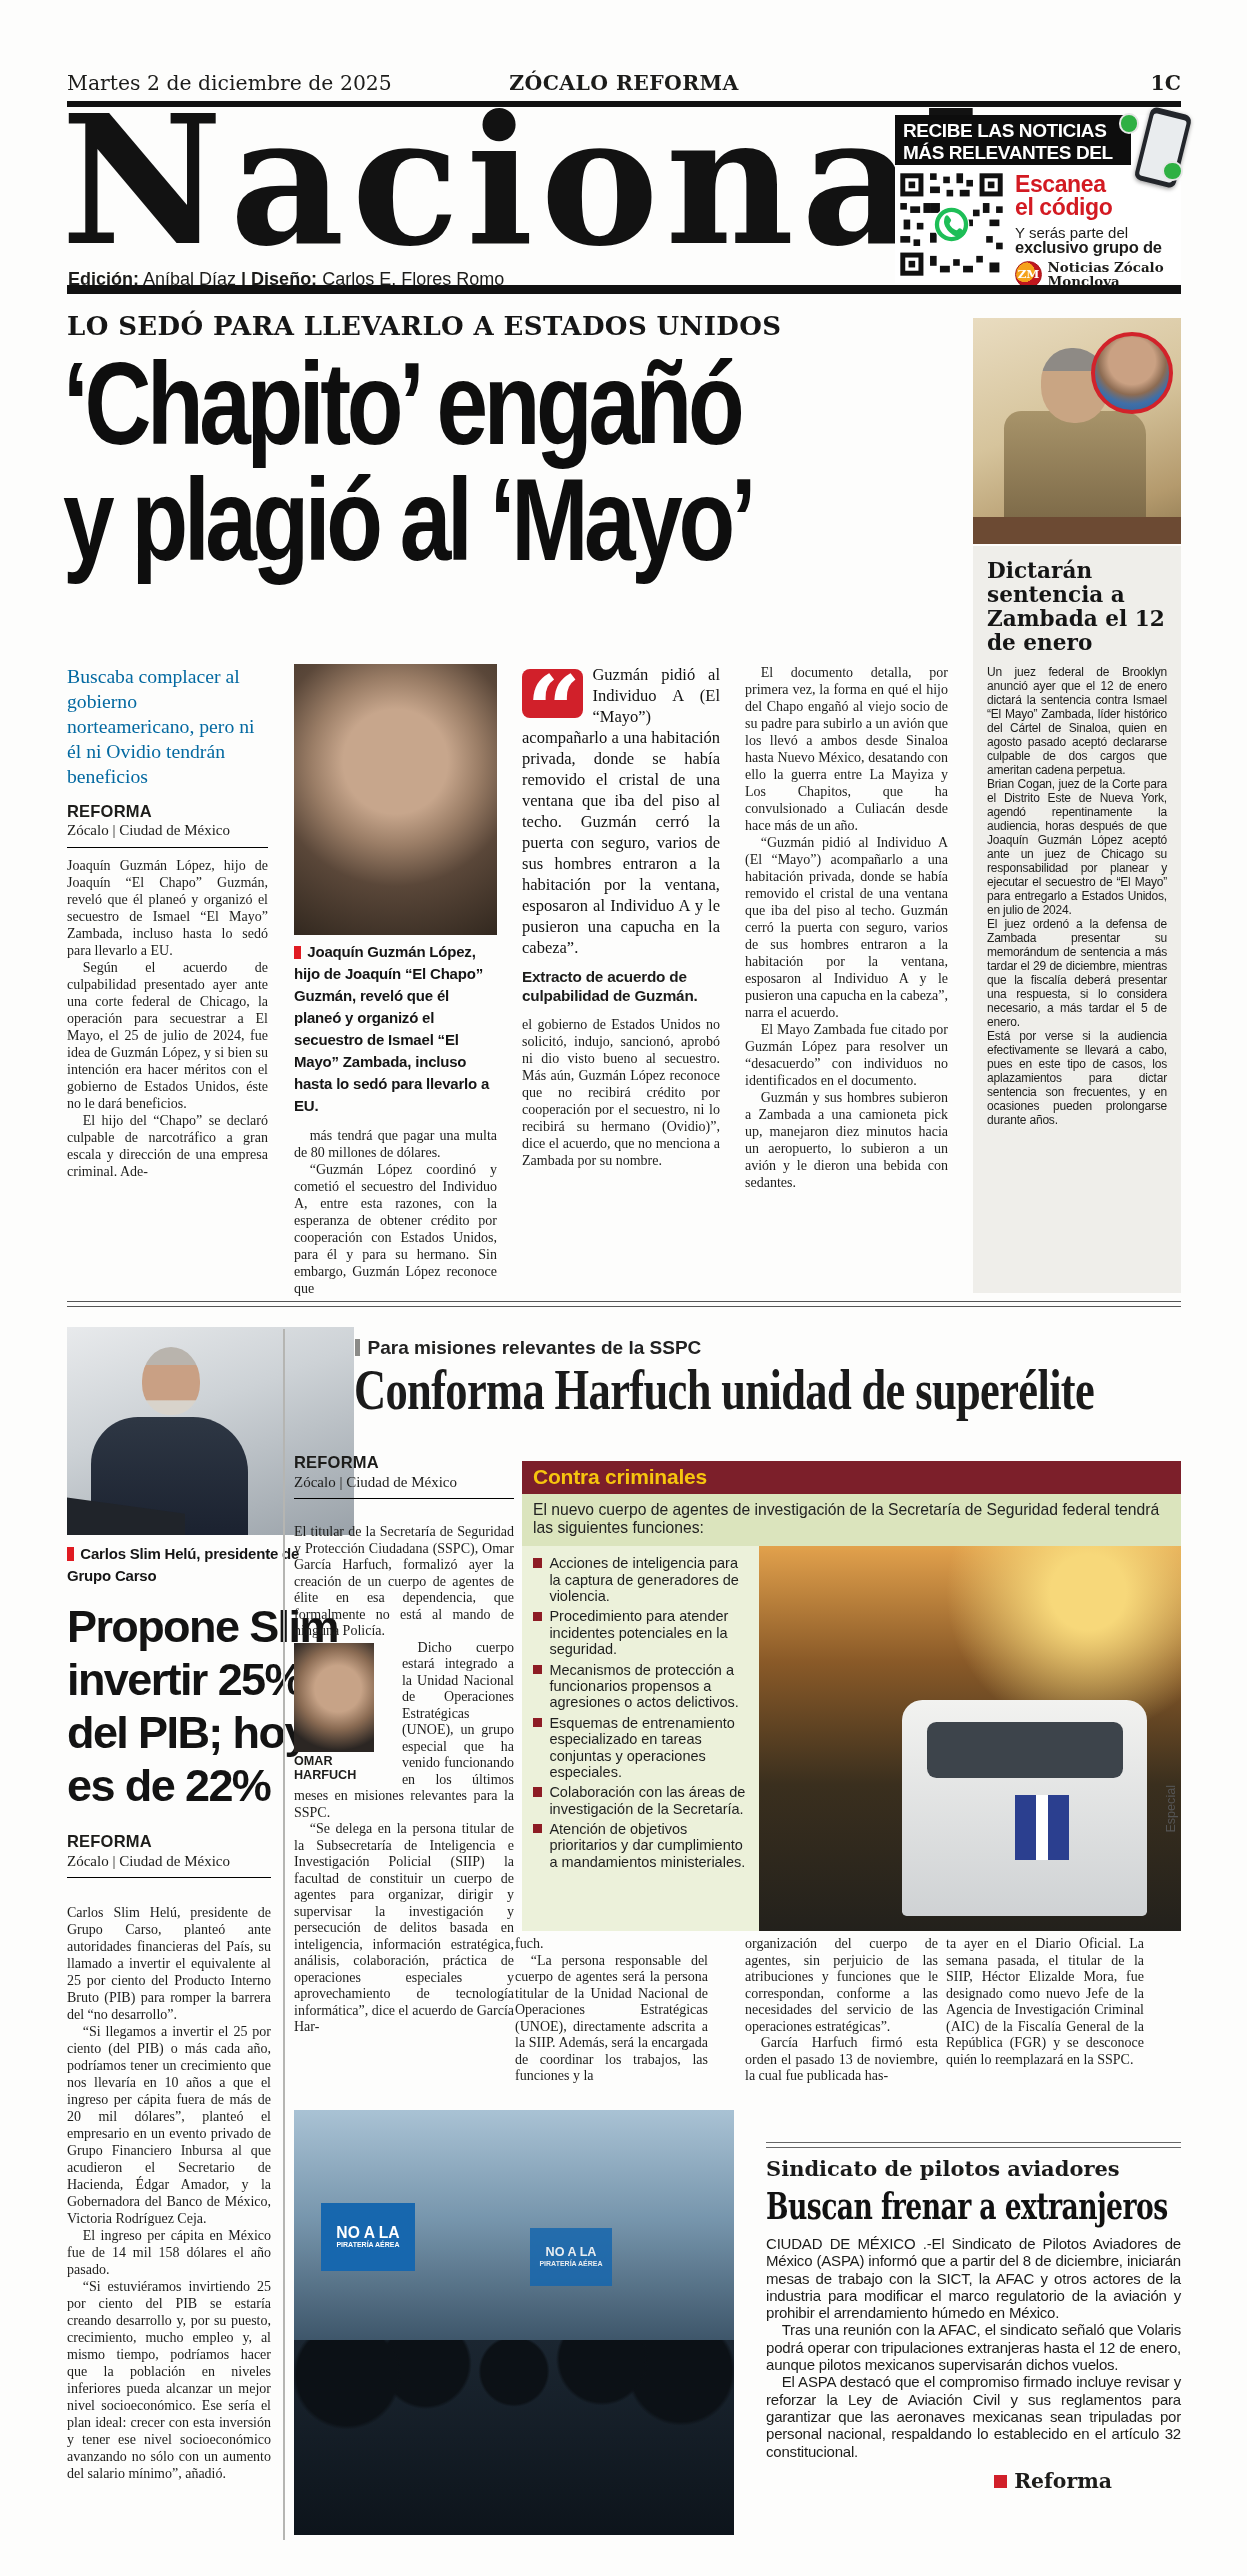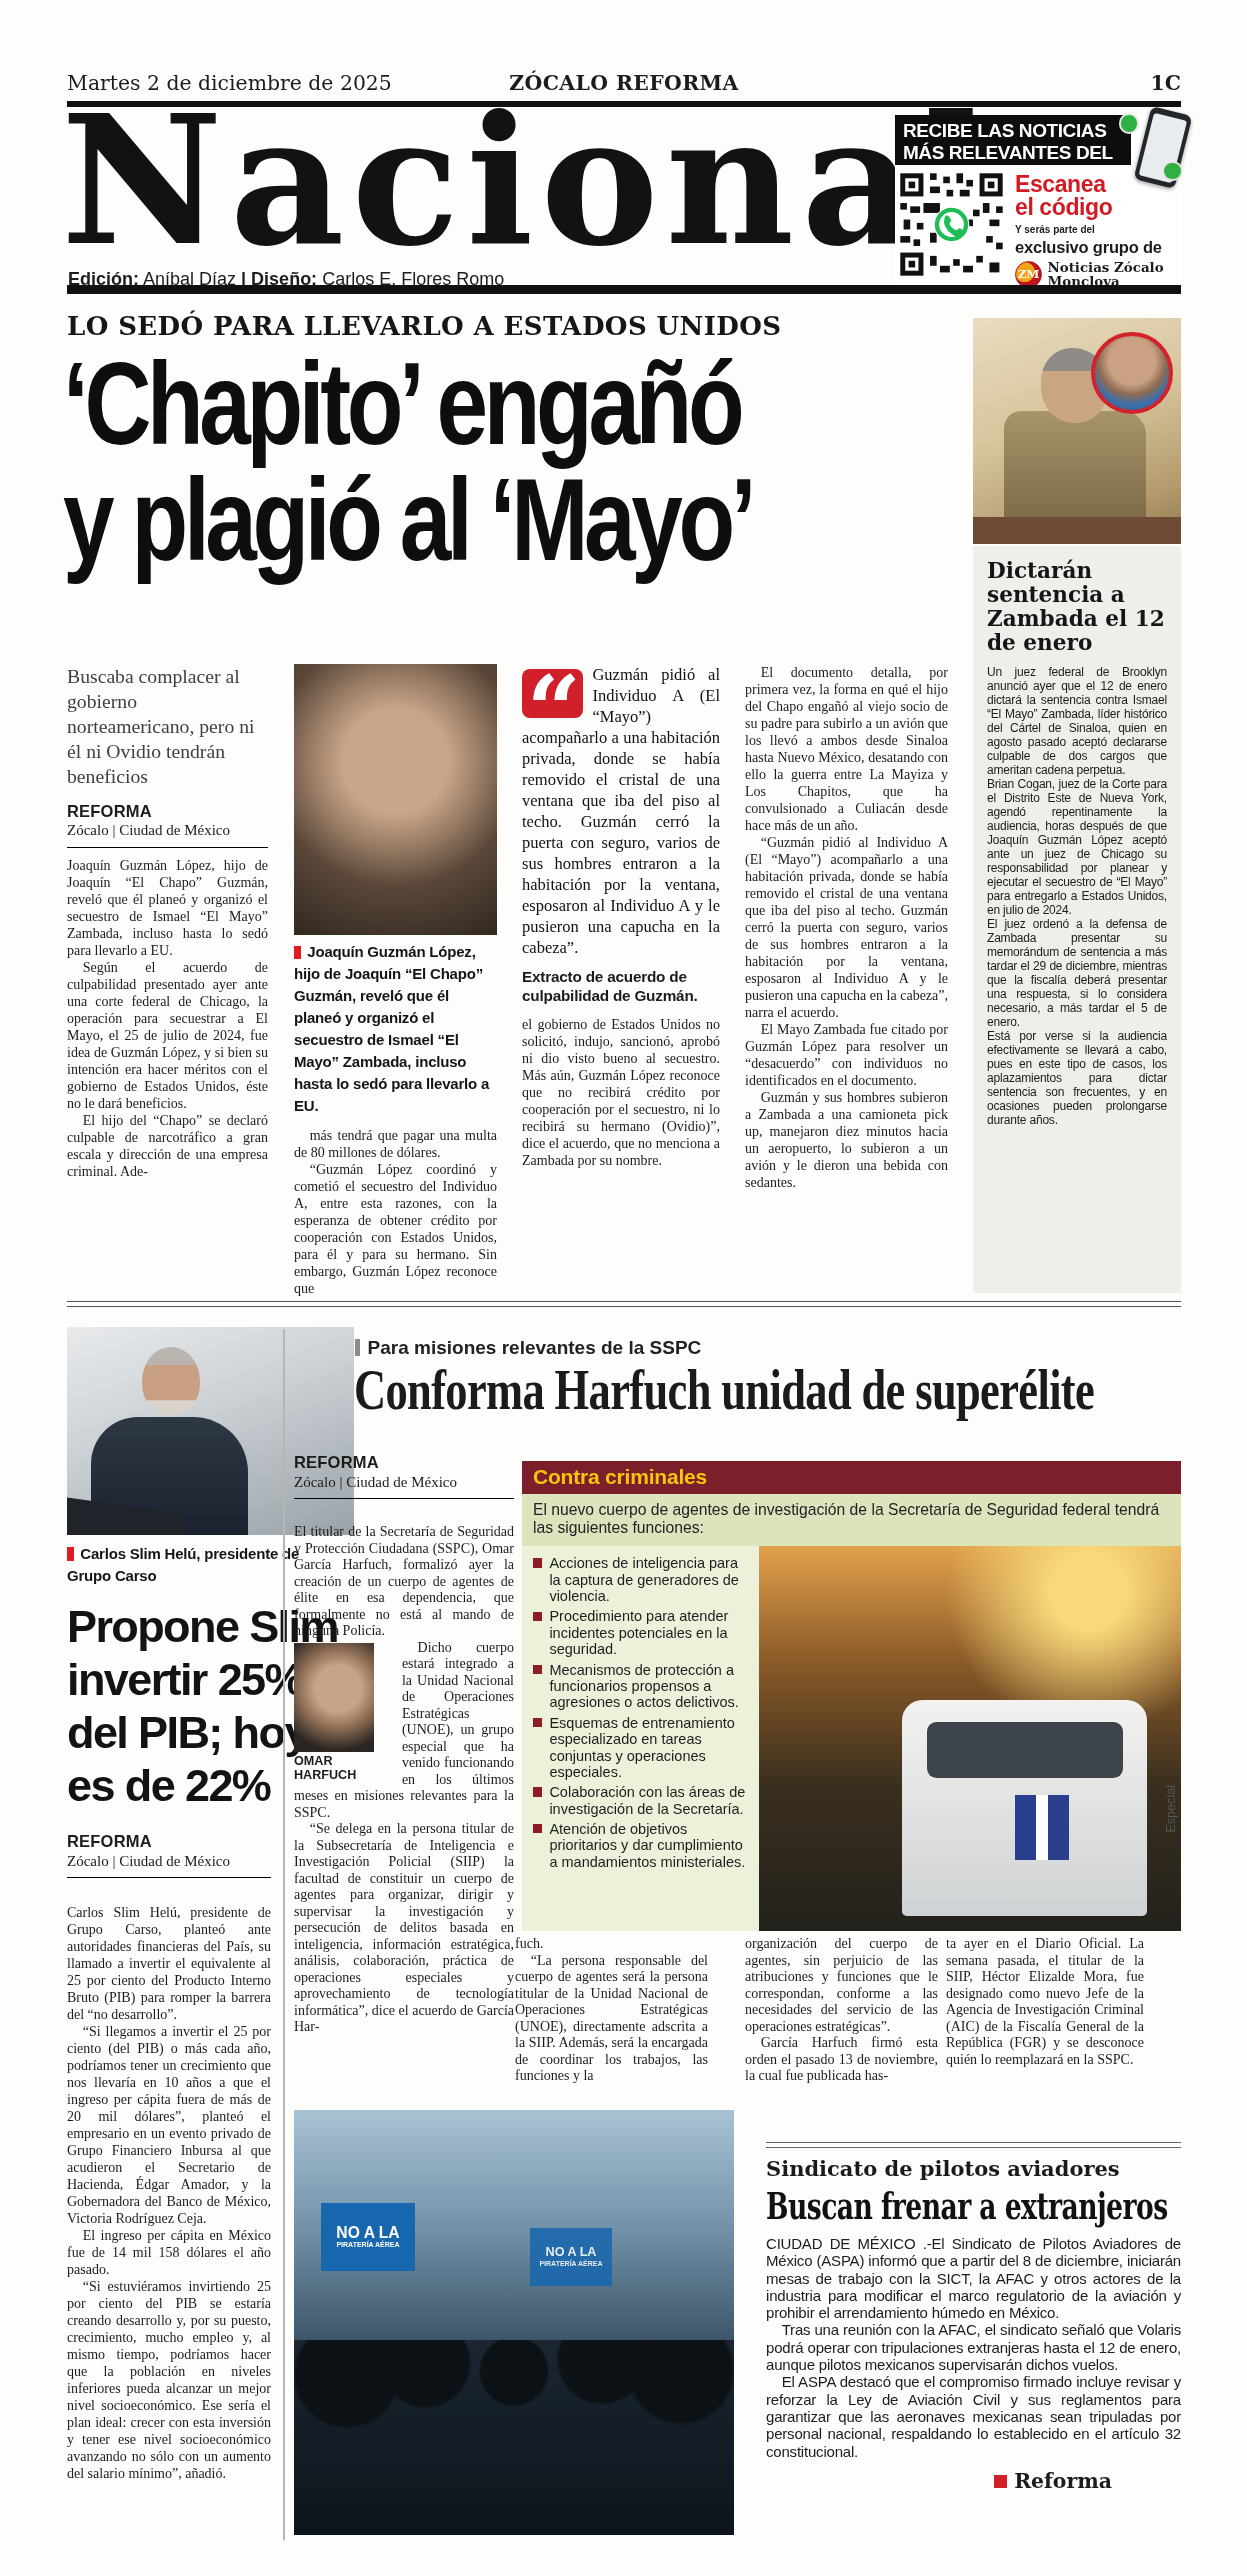--- a/index.html
+++ b/index.html
@@ -24,21 +24,21 @@
   .credits b{font-weight:bold;}
 
   
   .promo{left:895px;top:115px;width:286px;height:168px;background:#fff;}
   .promo .band{position:absolute;left:0;top:0;width:236px;height:50px;background:#0d0d0d;color:#fff;
                font-family:"Liberation Sans",sans-serif;font-weight:bold;font-size:19px;
                line-height:1.18;padding:4.7px 0 0 7.9px;box-sizing:border-box;letter-spacing:-0.4px;}
   .promo .qr{position:absolute;left:1.6px;top:55px;width:109px;height:109px;}
   .promo .scan{position:absolute;left:120px;top:58px;color:#d31a22;font-family:"Liberation Sans",sans-serif;
                font-weight:bold;font-size:23px;line-height:1.02;letter-spacing:-0.4px;}
-  .promo .sub1{position:absolute;left:120px;top:109px;font-family:"Liberation Sans",sans-serif;font-weight:bold;font-size:10px;}
+  .promo .sub1{position:absolute;left:120px;top:109px;font-family:"Liberation Sans",sans-serif;font-weight:normal;font-size:15px;}
   .promo .sub2{position:absolute;left:120px;top:123px;font-family:"Liberation Sans",sans-serif;font-weight:bold;font-size:16.5px;letter-spacing:-0.2px;}
   .promo .brandrow{position:absolute;left:120px;top:145px;display:flex;align-items:center;}
   .promo .zmlogo{width:27px;height:27px;border-radius:50%;background:radial-gradient(circle at 35% 40%,#f5a21b 0 45%,#c0171e 46%);
                  color:#fff;font-family:"DejaVu Serif",serif;font-weight:bold;font-size:11.8px;
                  display:flex;align-items:center;justify-content:center;margin-right:5.5px;border:1.6px solid #a81318;box-sizing:border-box;}
   .promo .brandtxt{font-family:"DejaVu Serif",serif;font-weight:bold;font-size:13.4px;line-height:1.05;}
   .phone{position:absolute;right:-3.1px;top:-4.7px;width:42px;height:75px;background:#23262b;border-radius:7px;
          transform:rotate(14deg);box-shadow:0 1.6px 4.7px rgba(0,0,0,.4);}
   .phone::after{content:"";position:absolute;left:3.9px;top:5.5px;right:3.9px;bottom:5.5px;background:#e9ecee;border-radius:3.1px;}
   .wadot{position:absolute;width:20.4px;height:20.4px;border-radius:50%;background:#2fb043;border:2.4px solid #e6e6e6;box-sizing:border-box;}
@@ -64,21 +64,21 @@
 
   .sidebox{left:973px;top:546px;width:208px;height:747px;background:#efeeea;box-sizing:border-box;padding:12.6px 14px;}
   .sidebox h2{margin:0 0 9.4px 0;font-family:"DejaVu Serif",serif;font-weight:bold;font-size:21.6px;line-height:1.12;color:#151515;}
   .sidebox p{font-family:"Liberation Sans",sans-serif;font-size:12px;line-height:14px;letter-spacing:-0.2px;text-align:justify;}
 
   .col{box-sizing:border-box;overflow:hidden;}
   .c1{left:67px;top:664px;width:201px;height:634px;}
   .c2{left:294px;top:664px;width:203px;height:634px;}
   .c3{left:522px;top:664px;width:198px;height:634px;}
   .c4{left:745px;top:664px;width:203px;height:634px;}
-  .deck{font-size:19.7px;line-height:25px;margin-bottom:12.6px;color:#404040;}
+  .deck{font-size:19.7px;line-height:25px;margin-bottom:12.6px;color:#0369a1;}
   .byline{font-family:"Liberation Sans",sans-serif;font-weight:bold;font-size:16.5px;letter-spacing:0.2px;}
   .dateline{font-size:15px;margin-top:1.6px;}
   .bylineblock{border-bottom:1.6px solid #000;padding-bottom:7.9px;margin-bottom:9.4px;}
   .body p{font-size:14px;line-height:17px;}
   .guzphoto{width:203px;height:271px;background:
      radial-gradient(circle at 50% 36%,#c7a68c 0 26%,#9a7d66 42%,#5a4739 62%,#32281f 100%);}
   .caption{margin-top:6.3px;font-family:"Liberation Sans",sans-serif;font-weight:bold;
            font-size:15px;line-height:22px;letter-spacing:-0.2px;color:#151515;}
   .redtick{display:inline-block;width:7px;height:13.4px;background:#e01b22;margin-right:6.3px;vertical-align:-1.6px;}
   .qicon{float:left;width:61px;height:49px;background:#d1202a;border-radius:7.9px;margin:4.7px 9.4px 3.1px 0;

